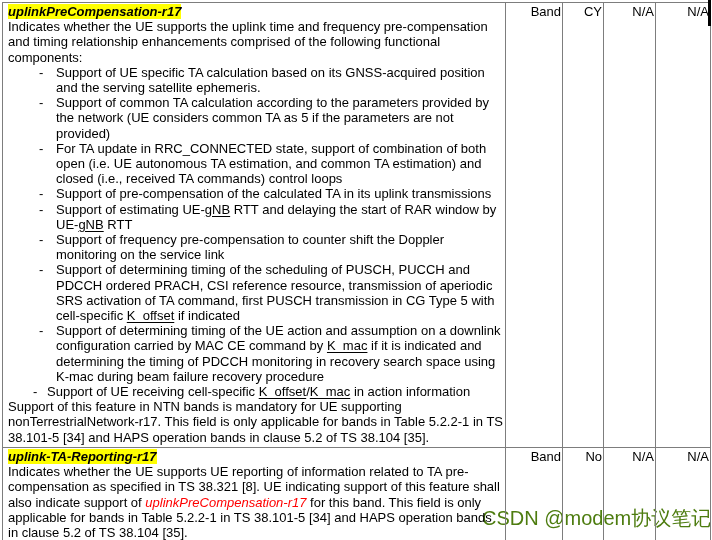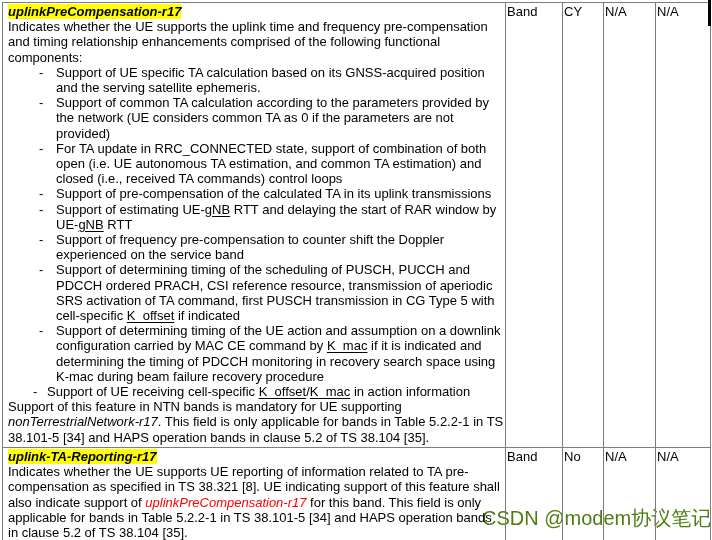--- a/index.html
+++ b/index.html
@@ -14,41 +14,41 @@
   }
   table.spec-table {
     position:absolute; left:2px; top:2px; z-index:1;
     border-collapse:collapse; table-layout:fixed; background:transparent;
   }
   td {
     border:1px solid #7d7d7d; vertical-align:top; overflow:hidden;
     background:transparent;
   }
   td.desc-cell { padding:1px 0 0 5px; }
-  td.val-cell  { padding:1px 1px 0 1px; text-align:left; }
+  td.val-cell  { padding:1px 1px 0 1px; text-align:right; }
   tr.row1 { height:445px; }
   tr.row2 { height:90px; }
   .feature-title { white-space:nowrap; }
   .feature-title .hl {
     background:#ffff00; font-weight:bold; font-style:italic;
   }
   .para { }
   .bullet { position:relative; padding-left:48px; }
   .bullet .marker { position:absolute; left:31px; top:0; }
   .bullet.tight { padding-left:39px; }
   .bullet.tight .marker { left:25px; }
   .wavy {
     text-decoration-line:underline;
     text-decoration-style:wavy;
     text-decoration-color:#ff2a1c;
     text-decoration-thickness:1px;
     text-underline-offset:2px;
     text-decoration:underline;
   }
-  .it { font-style:italic; }
+  .it { }
   .redit { font-style:italic; color:#ff0000; }
   .cursor-bar {
     position:absolute; left:708px; top:0; width:3px; height:26px;
     background:#000; z-index:3;
   }
 </style>
 </head>
 <body>
 
 <div class="page">
@@ -63,25 +63,25 @@
       <col style="width:52px">
       <col style="width:55px">
     </colgroup>
     <tbody>
       <tr class="row1">
         <td class="desc-cell">
           <div class="feature-title"><span class="hl">uplinkPreCompensation-r17</span></div>
           <div class="para"><span>Indicates whether the UE supports the uplink time and frequency pre-compensation and timing relationship enhancements comprised of the following functional components:</span></div>
           <div class="bullets">
               <div class="bullet"><span class="marker">-</span><span class="btext"><span>Support of UE specific TA calculation based on its GNSS-acquired position and the serving satellite ephemeris.</span></span></div>
-              <div class="bullet"><span class="marker">-</span><span class="btext"><span>Support of common TA calculation according to the parameters provided by the network (UE considers common TA as 0 if the parameters are not provided)</span></span></div>
+              <div class="bullet"><span class="marker">-</span><span class="btext"><span>Support of common TA calculation according to the parameters provided by the network (UE considers common TA as 5 if the parameters are not provided)</span></span></div>
               <div class="bullet"><span class="marker">-</span><span class="btext"><span>For TA update in RRC_CONNECTED state, support of combination of both open (i.e. UE autonomous TA estimation, and common TA estimation) and closed (i.e., received TA commands) control loops</span></span></div>
               <div class="bullet"><span class="marker">-</span><span class="btext"><span>Support of pre-compensation of the calculated TA in its uplink transmissions</span></span></div>
               <div class="bullet"><span class="marker">-</span><span class="btext"><span>Support of estimating UE-</span><span class="wavy">gNB</span><span> RTT and delaying the start of RAR window by UE-</span><span class="wavy">gNB</span><span> RTT</span></span></div>
-              <div class="bullet"><span class="marker">-</span><span class="btext"><span>Support of frequency pre-compensation to counter shift the Doppler experienced on the service band</span></span></div>
+              <div class="bullet"><span class="marker">-</span><span class="btext"><span>Support of frequency pre-compensation to counter shift the Doppler monitoring on the service link</span></span></div>
               <div class="bullet"><span class="marker">-</span><span class="btext"><span>Support of determining timing of the scheduling of PUSCH, PUCCH and PDCCH ordered PRACH, CSI reference resource, transmission of aperiodic SRS activation of TA command, first PUSCH transmission in CG Type 5 with cell-specific </span><span class="wavy">K_offset</span><span> if indicated</span></span></div>
               <div class="bullet"><span class="marker">-</span><span class="btext"><span>Support of determining timing of the UE action and assumption on a downlink configuration carried by MAC CE command by </span><span class="wavy">K_mac</span><span> if it is indicated and determining the timing of PDCCH monitoring in recovery search space using K-mac during beam failure recovery procedure</span></span></div>
               <div class="bullet tight"><span class="marker">-</span><span class="btext"><span>Support of UE receiving cell-specific </span><span class="wavy">K_offset</span><span>/</span><span class="wavy">K_mac</span><span> in action information</span></span></div>
             </div>
           <div class="para"><span>Support of this feature in NTN bands is mandatory for UE supporting </span><span class="it">nonTerrestrialNetwork-r17</span><span>. This field is only applicable for bands in Table 5.2.2-1 in TS 38.101-5 [34] and HAPS operation bands in clause 5.2 of TS 38.104 [35].</span></div>
         </td>
         <td class="val-cell">Band</td>
         <td class="val-cell">CY</td>
         <td class="val-cell">N/A</td>
         <td class="val-cell">N/A</td>

